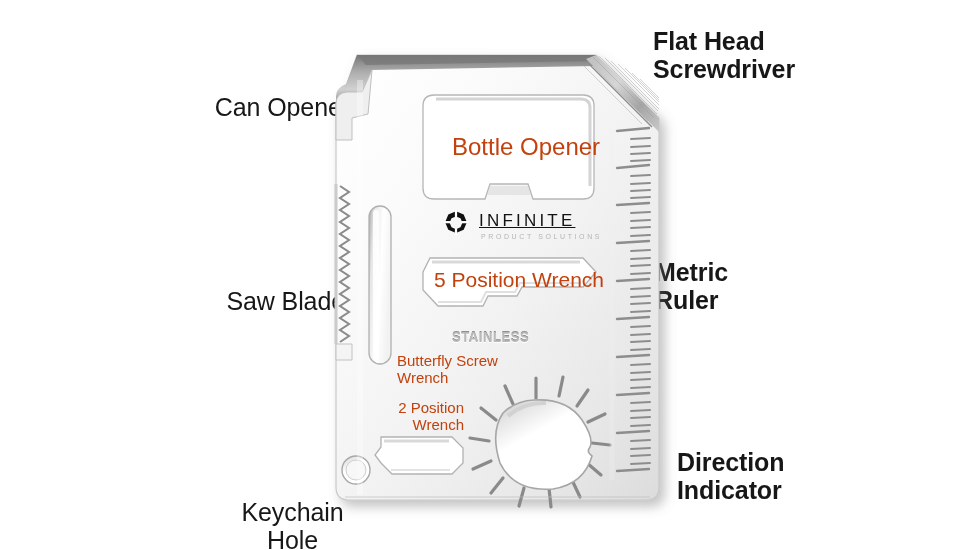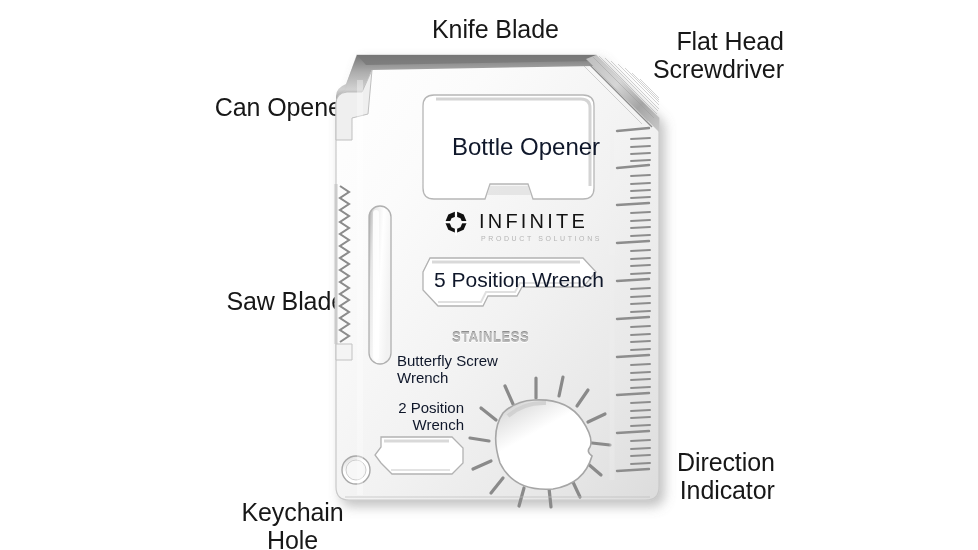--- a/index.html
+++ b/index.html
@@ -24,35 +24,35 @@
   .label {
     position: absolute;
     color: #171717;
     font-size: 25px;
     line-height: 1.12;
     letter-spacing: -0.1px;
     white-space: pre-line;
     font-family: "Liberation Sans", sans-serif;
   }
   .label.l-left   { text-align: right; }
-  .label.l-right  { text-align: right; }
+  .label.l-right  { text-align: left; font-weight: bold; }
   .label.l-center { text-align: center; }
 
   #lbl-knife        { left: 432px; top: 15px;  }
   #lbl-flathead     { left: 653px; top: 27px;  }
   #lbl-canopener    { left: 90px;  top: 93px;  width: 260px; }
   #lbl-sawblade     { left: 85px;  top: 287px; width: 260px; }
   #lbl-metricruler  { left: 655px; top: 258px; }
   #lbl-direction    { left: 653px; top: 448px; margin-left: 24px; }
   #lbl-keychain     { left: 195px; top: 498px; width: 195px; }
 
   
   .oncard {
     position: absolute;
-    color: #0f172a;
+    color: #c2410c;
     font-family: "Liberation Sans", sans-serif;
     white-space: pre-line;
     z-index: 30;
   }
   #txt-bottle    { left: 452px; top: 133px; font-size: 24px; }
   #txt-wrench4   { left: 434px; top: 268px; font-size: 21px; }
   #txt-butterfly { left: 397px; top: 352px; font-size: 15px; line-height: 1.16; }
   #txt-wrench2   { left: 384px; top: 399px; font-size: 15px; line-height: 1.16; text-align:right; width:80px;}
 
   
@@ -74,24 +74,25 @@
   #logo {
     position: absolute;
     left: 440px; top: 210px;
     z-index: 30;
     display: flex;
     align-items: center;
     gap: 7px;
   }
   #logo .wordmark { display: flex; flex-direction: column; line-height: 1; }
   #logo .w-main {
-    font-size: 20px;
+    font-size: 17px;
     letter-spacing: 3.2px;
     color: #131313;
     font-family: "Liberation Sans", sans-serif;
+    text-decoration: underline;
   }
   #logo .w-sub {
     font-size: 7px;
     letter-spacing: 2.6px;
     color: #b5b5b5;
     margin-top: 4px;
     margin-left: 2px;
     font-family: "Liberation Sans", sans-serif;
   }
 
@@ -369,29 +370,30 @@
         <line x1="12" y1="38" x2="34" y2="38"></line>
         <line x1="66" y1="38" x2="88" y2="38"></line>
       </g>
     </svg>
     <span class="wordmark">
       <span class="w-main">INFINITE</span>
       <span class="w-sub">PRODUCT SOLUTIONS</span>
     </span>
   </div>
 
-  <div class="label l-center" id="lbl-knife">Knife Blade</div>
 
   <div class="label l-right" id="lbl-flathead">Flat Head
 Screwdriver</div>
 
   <div class="label l-left" id="lbl-canopener">Can Opener</div>
 
   <div class="label l-left" id="lbl-sawblade">Saw Blade</div>
 
+  <div class="label l-right" id="lbl-metricruler">Metric
+Ruler</div>
 
   <div class="label l-right" id="lbl-direction">Direction
 Indicator</div>
 
   <div class="label l-center" id="lbl-keychain">Keychain
 Hole</div>
 
 </div>
 
 </body></html>

